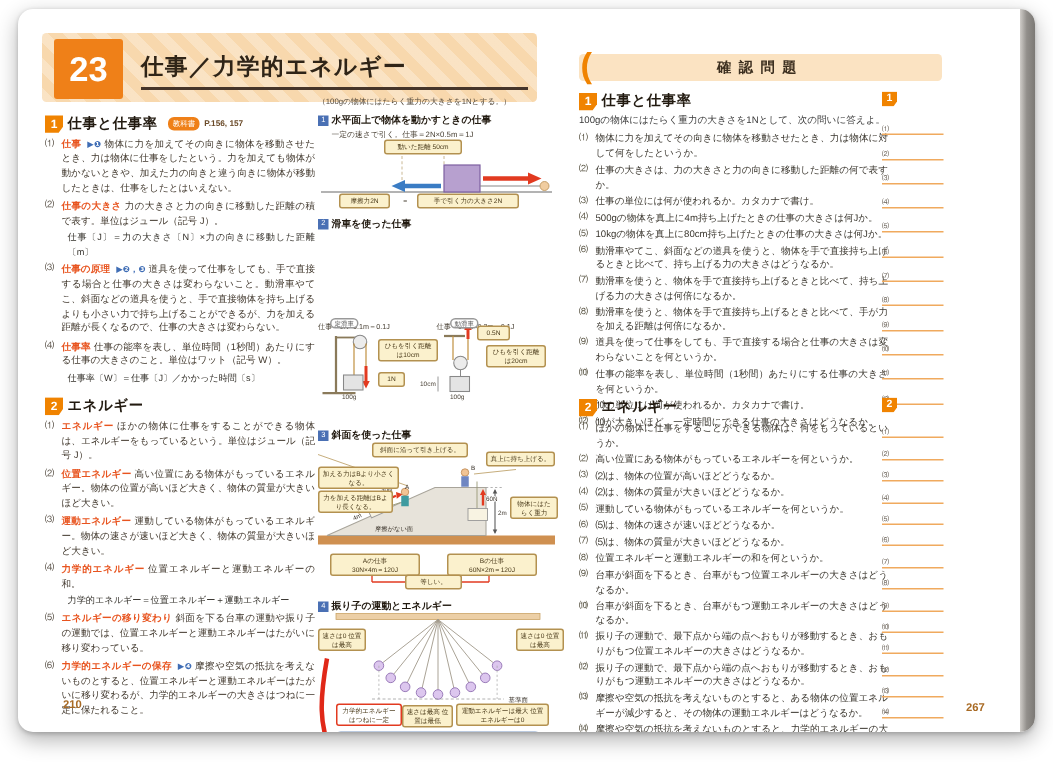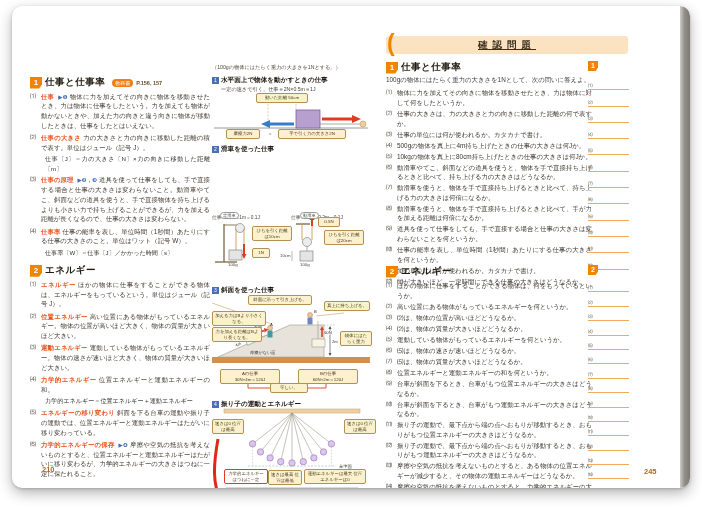--- a/index.html
+++ b/index.html
@@ -59,21 +59,21 @@
   .pill{position:absolute;background:#fff;border:0.5px solid #999;border-radius:4px;font-size:4.3px;
         padding:0 2px;color:#555;z-index:2;}
   .smalltxt{position:absolute;font-size:4.3px;color:#4a4236;z-index:2;}
   .figcap2{display:flex;font-size:4.8px;color:#4a4236;margin-top:60px;}
   .figcap2 span{width:79px;}
 
   
   .kakunin-band{position:absolute;top:22px;left:14px;width:242px;height:18px;background:#fbe3c2;border-radius:3px;
                 display:flex;align-items:center;justify-content:center;}
   .paren{position:absolute;left:1px;top:-4px;color:#f08300;font-size:23px;font-weight:bold;line-height:1;}
-  .kakunin-title{font-size:9.5px;font-weight:bold;letter-spacing:5px;color:#3c2f1f;text-decoration:underline;}
+  .kakunin-title{font-size:9.5px;font-weight:bold;letter-spacing:5px;color:#3c2f1f;}
   .rsec1{position:absolute;left:14px;top:47px;}
   .rintro{position:absolute;left:14px;top:62px;width:206px;font-size:6.4px;color:#3a3a3a;}
   .plist{position:absolute;left:14px;width:206px;}
   .plist.p1{top:73px;}
   .rsec2{position:absolute;left:14px;top:251px;}
   .plist.p2{top:266px;}
   .pli{position:relative;padding-left:11px;font-size:6.4px;line-height:1.5;margin-top:1.4px;color:#3a362e;text-align:justify;}
   .pli .num{position:absolute;left:0;top:0;color:#55503f;font-size:5.9px;}
 
   
@@ -94,20 +94,25 @@
   svg text{fill:#3a332a;}
 </style>
 </head>
 <body>
 
 <div class="stage">
 <div class="book">
   <div class="edge"></div>
 
   <div class="page-left">
+    <div class="banner">
+      <div class="chapnum">23</div>
+      <div class="chaptitle">仕事／力学的エネルギー</div>
+      <div class="title-underline"></div>
+    </div>
 
     <div class="leftcol">
       <div class="sec-head">
         <span class="badge">1</span>
         <span class="sec-title">仕事と仕事率</span>
         <span class="refpill">教科書</span>
         <span class="refpages">P.156, 157</span>
       </div>
       <div class="items">
 
@@ -510,16 +515,16 @@
           <div class="arow">
               <span class="ans-num">⒀</span>
             </div>
 
           <div class="arow">
               <span class="ans-num">⒁</span>
             </div>
         </div>
     </div>
 
-    <div class="pnum pr">245</div>
+    <div class="pnum pr">267</div>
   </div>
 </div>
 </div>
 
 </body></html>

